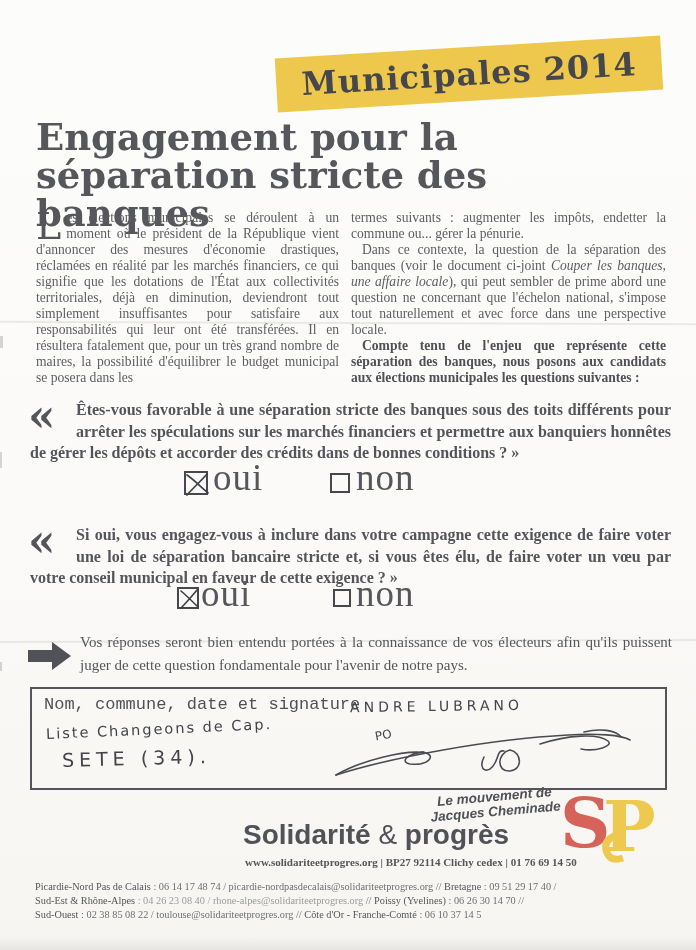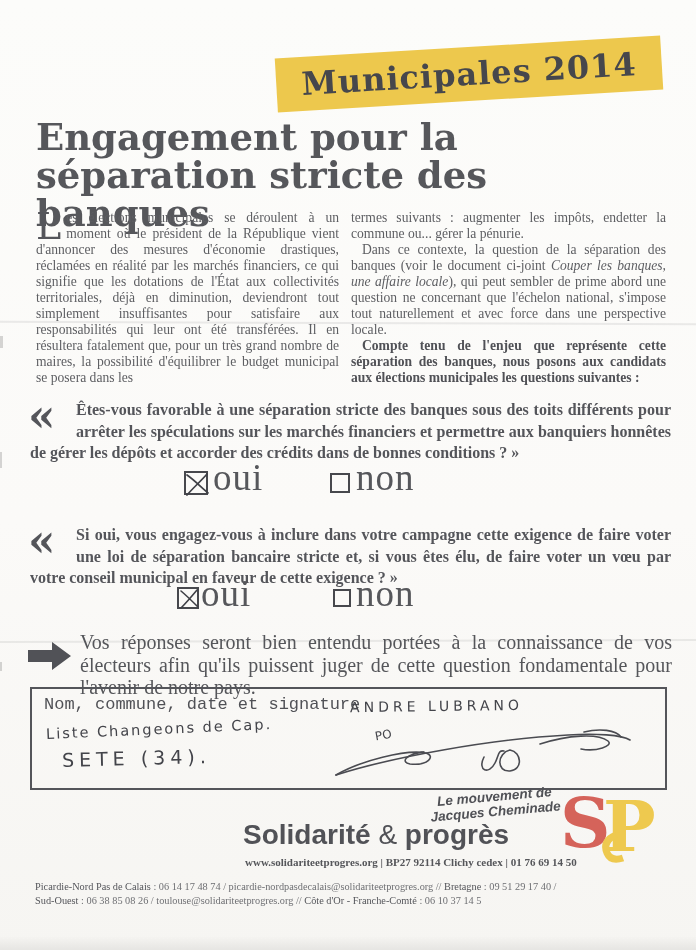--- a/index.html
+++ b/index.html
@@ -32,21 +32,21 @@
   .q1{top:399px;} .q2{top:524px;}
   .qmark{position:absolute;left:28px;font-family:"DejaVu Serif",serif;font-size:44px;line-height:38px;
      color:#54555a;font-weight:bold;}
   .qm1{top:397px;} .qm2{top:522px;}
   .qspacer{float:left;width:46px;height:43px;}
   
   .cb{position:absolute;border:2.5px solid #47484d;}
   .xmark{position:absolute;left:-3px;top:-3px;}
   .ouinon{position:absolute;font-size:37px;color:#56575b;letter-spacing:1px;line-height:40px;}
   
-  .note-text{position:absolute;left:80px;top:631px;width:592px;font-size:20px;line-height:22.5px;
+  .note-text{position:absolute;left:80px;top:631px;width:592px;font-size:15px;line-height:22.5px;
      color:#55565a;text-align:justify;}
   .arrow-icon{position:absolute;left:28px;top:641px;}
   
   .sig-box{position:absolute;left:30px;top:687px;width:633px;height:99px;border:2px solid #54555a;}
   .sig-label{position:absolute;left:12px;top:6px;font-size:17px;color:#505156;font-family:Liberation Mono, monospace;}
   .hand{font-family:"DejaVu Sans",sans-serif;color:#43444a;position:absolute;white-space:nowrap;}
   .hand-name{left:318px;top:9px;font-size:14px;letter-spacing:4px;transform:rotate(-.8deg);}
   .hand-list{left:14px;top:32px;font-size:14.5px;letter-spacing:2px;transform:rotate(-2.5deg);}
   .hand-city{left:30px;top:58px;font-size:19px;letter-spacing:5px;transform:rotate(-1.5deg);}
   .hand-po{left:343px;top:39px;font-size:12px;transform:rotate(-10deg);}
@@ -154,16 +154,17 @@
   </div>
   <svg class="brand-logo" width="104" height="82" viewBox="0 0 104 82">
     <text x="0" y="62" font-family="DejaVu Serif, serif" font-weight="bold" font-size="70" fill="#d5635a">S</text>
     <text x="43" y="66" font-family="DejaVu Serif, serif" font-weight="bold" font-size="70" fill="#eec94f">P</text>
     <path d="M56 50 q -14 6 -9 18 q 4 9 16 5" stroke="#eec94f" stroke-width="7" fill="none"></path>
   </svg>
   <div class="brand-url">www.solidariteetprogres.org | BP27 92114 Clichy cedex | 01 76 69 14 50</div>
 
   <div class="footer">
     <div><span class="fb">Picardie-Nord Pas de Calais</span><span> : 06 14 17 48 74 / picardie-nordpasdecalais@solidariteetprogres.org // </span><span class="fb">Bretagne</span><span> : 09 51 29 17 40 /</span></div>
-    <div><span class="fb">Sud-Ouest</span><span> : 06 38 85 08 26 /  toulouse@solidariteetprogres.org // </span><span class="fb">Côte d'Or - Franche-Comté</span><span> : 06 10 37 14 5</span></div>
+    <div><span class="fb">Sud-Est &amp; Rhône-Alpes</span><span class="ffade"> : 04 26 23 08 40 / rhone-alpes@solidariteetprogres.org</span><span> // </span><span class="fb">Poissy (Yvelines)</span><span> : 06 26 30 14 70 //</span></div>
+    <div><span class="fb">Sud-Ouest</span><span> : 02 38 85 08 22 /  toulouse@solidariteetprogres.org // </span><span class="fb">Côte d'Or - Franche-Comté</span><span> : 06 10 37 14 5</span></div>
   </div>
 
 </div>
 
 </body></html>

